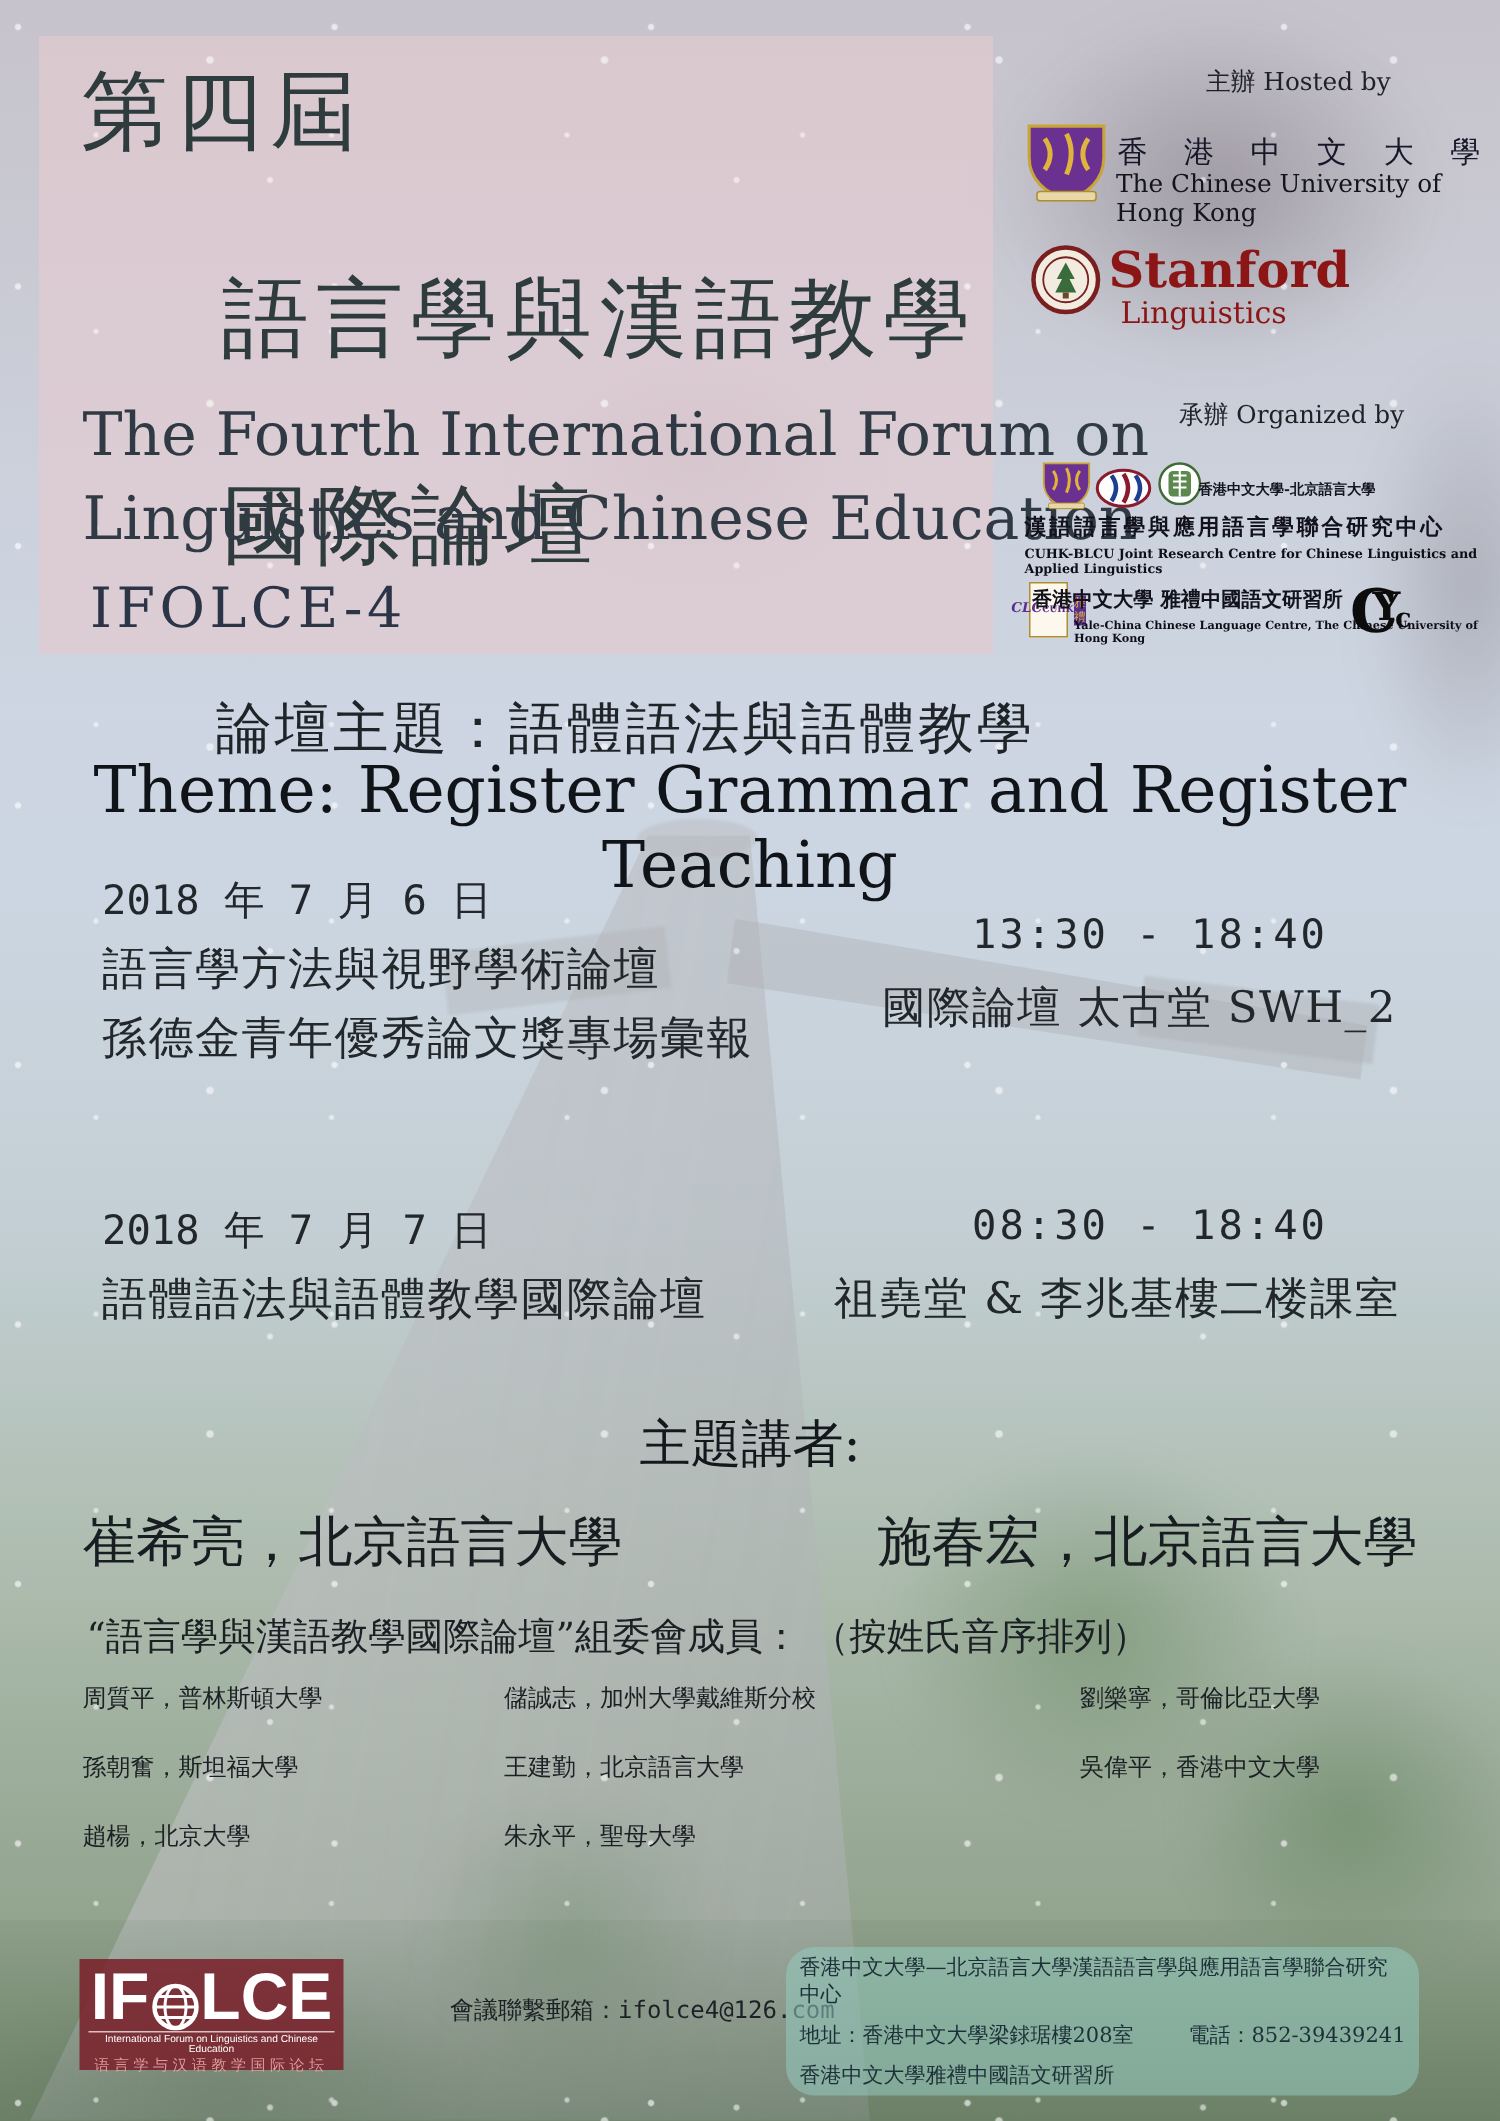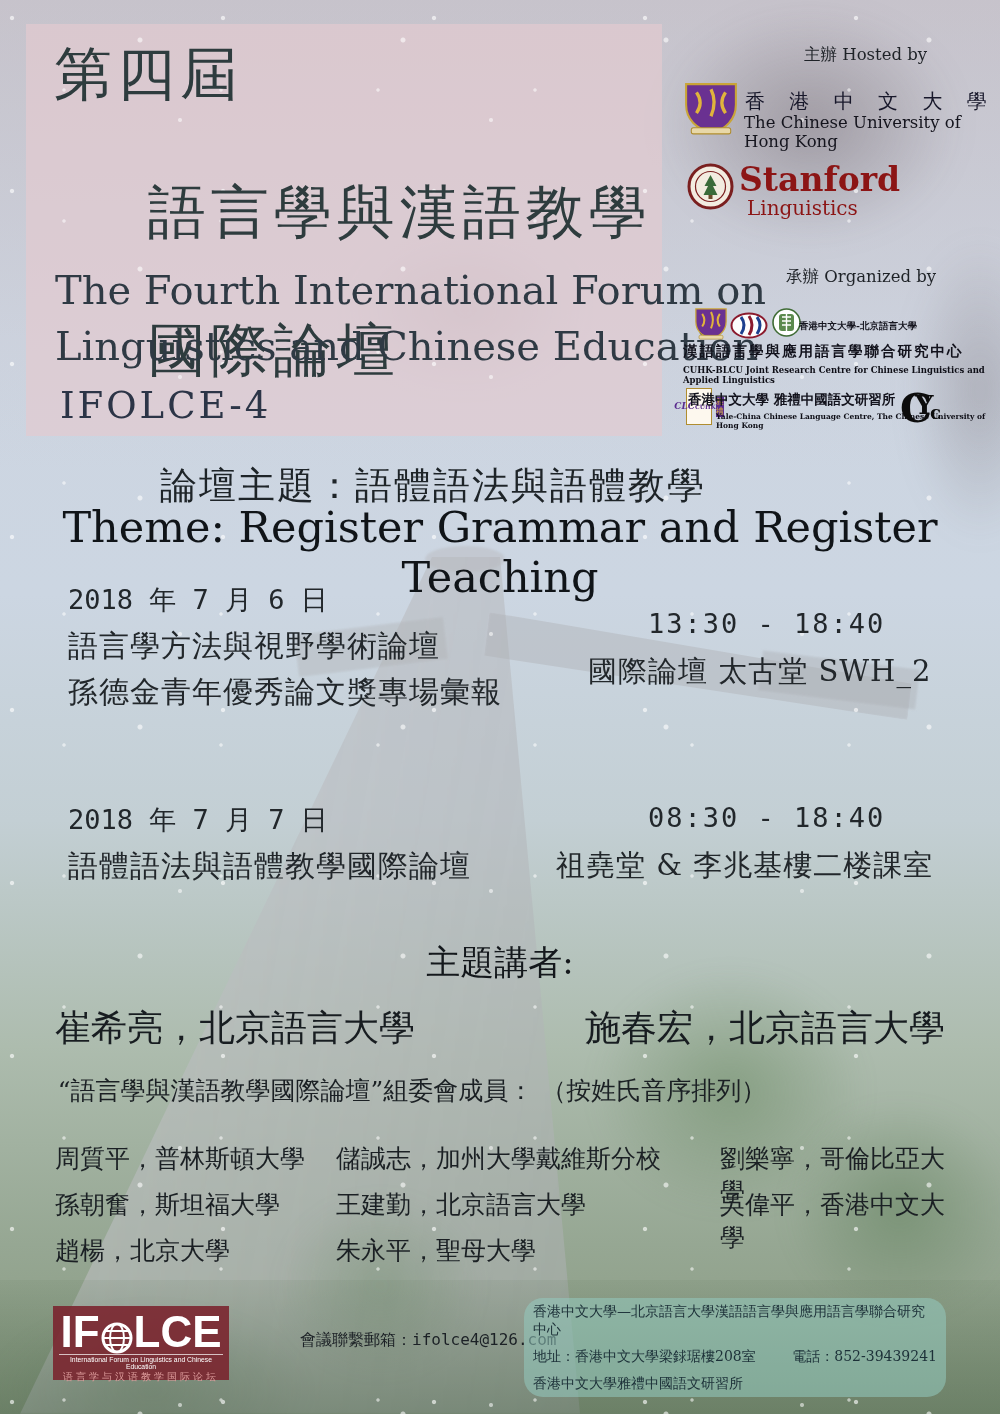--- a/index.html
+++ b/index.html
@@ -49,35 +49,35 @@
   .org-label{left:786px;top:266px;font-size:16.5px;color:#1e2227;}
   .cuhk-name{left:745px;top:88px;font-size:20px;letter-spacing:9px;color:#17172a;}
   .cuhk-en{left:744px;top:113px;font-size:16.5px;color:#14141d;}
   .stan-name{left:739px;top:160px;font-size:33px;font-weight:600;color:#8c1515;}
   .stan-sub{left:747px;top:196px;font-size:20px;color:#8c1515;}
   .jrc-affil{left:799px;top:320px;font-size:9.5px;font-weight:bold;color:#15151f;}
   .jrc-zh{left:683px;top:342px;font-size:14.5px;font-weight:bold;letter-spacing:2px;color:#12121c;}
   .jrc-en{left:683px;top:365px;font-size:8.5px;font-weight:bold;color:#0e0e16;}
   .clc-zh{left:688px;top:391px;font-size:13.5px;font-weight:bold;color:#12121c;}
   .clc-en{left:716px;top:412px;font-size:7.5px;font-weight:bold;color:#0e0e16;}
-  .theme-zh{left:17px;top:461px;width:832px;text-align:center;font-size:37px;letter-spacing:2px;color:#1e2428;}
+  .theme-zh{left:1px;top:461px;width:832px;text-align:center;font-size:37px;letter-spacing:2px;color:#1e2428;}
   .theme-en{left:0;top:502px;width:1000px;text-align:center;font-size:43px;color:#101418;}
   .sess{color:#22272b;}
   .s-date{font-size:27px;}
   .s-line{font-size:30px;letter-spacing:1px;}
   .s-time{font-size:27px;letter-spacing:2px;}
   .s-venue{font-size:29px;letter-spacing:1px;}
   .s1-date{left:68px;top:582px;}  .s1-l1{left:68px;top:626px;}  .s1-l2{left:68px;top:672px;}
   .s1-time{left:648px;top:608px;} .s1-venue{left:588px;top:652px;}
   .s2-date{left:68px;top:802px;}  .s2-l1{left:68px;top:846px;}
   .s2-time{left:648px;top:802px;} .s2-venue{left:556px;top:846px;}
   .keynote-h{left:0;top:940px;width:1000px;text-align:center;font-size:34px;font-weight:500;color:#14181c;}
   .speakers{left:55px;top:1004px;width:890px;display:flex;justify-content:space-between;font-size:36px;color:#181d21;}
   .comm-h{left:0;top:1074px;width:824px;text-align:center;font-size:25px;color:#1b2024;}
-  .comm-grid{left:55px;top:1122px;width:893px;display:grid;grid-template-columns:281px 384px auto;grid-auto-rows:46px;font-size:25px;color:#1b2024;margin-top:20px;}
+  .comm-grid{left:55px;top:1122px;width:893px;display:grid;grid-template-columns:281px 384px auto;grid-auto-rows:46px;font-size:16px;color:#1b2024;}
   
   .flogo{left:53px;top:1306px;width:176px;height:74px;background:rgba(122,34,44,.88);padding:4px 6px 3px;display:flex;flex-direction:column;justify-content:space-between;}
   .flogo-acronym{display:flex;align-items:flex-end;justify-content:center;color:#fff;
     font-family:"Liberation Sans","DejaVu Sans",sans-serif;font-weight:bold;font-size:44px;line-height:44px;letter-spacing:0;}
   .flogo-en{color:#fff;font-family:"Liberation Sans",sans-serif;font-size:6.8px;text-align:center;border-top:1px solid rgba(255,255,255,.7);padding-top:1px;}
   .flogo-zh{color:#dc9a9a;font-size:10px;letter-spacing:3px;text-align:center;}
   .email-line{left:300px;top:1330px;font-size:16px;color:#1c2126;}
   .contact-box{left:524px;top:1298px;width:422px;height:99px;background:rgba(148,203,191,.55);
     padding:5px 9px 4px;display:flex;flex-direction:column;justify-content:space-between;font-size:14px;color:#1c3038;border-radius:19px;}
   .contact-row{display:flex;justify-content:space-between;white-space:nowrap;gap:29px;}

